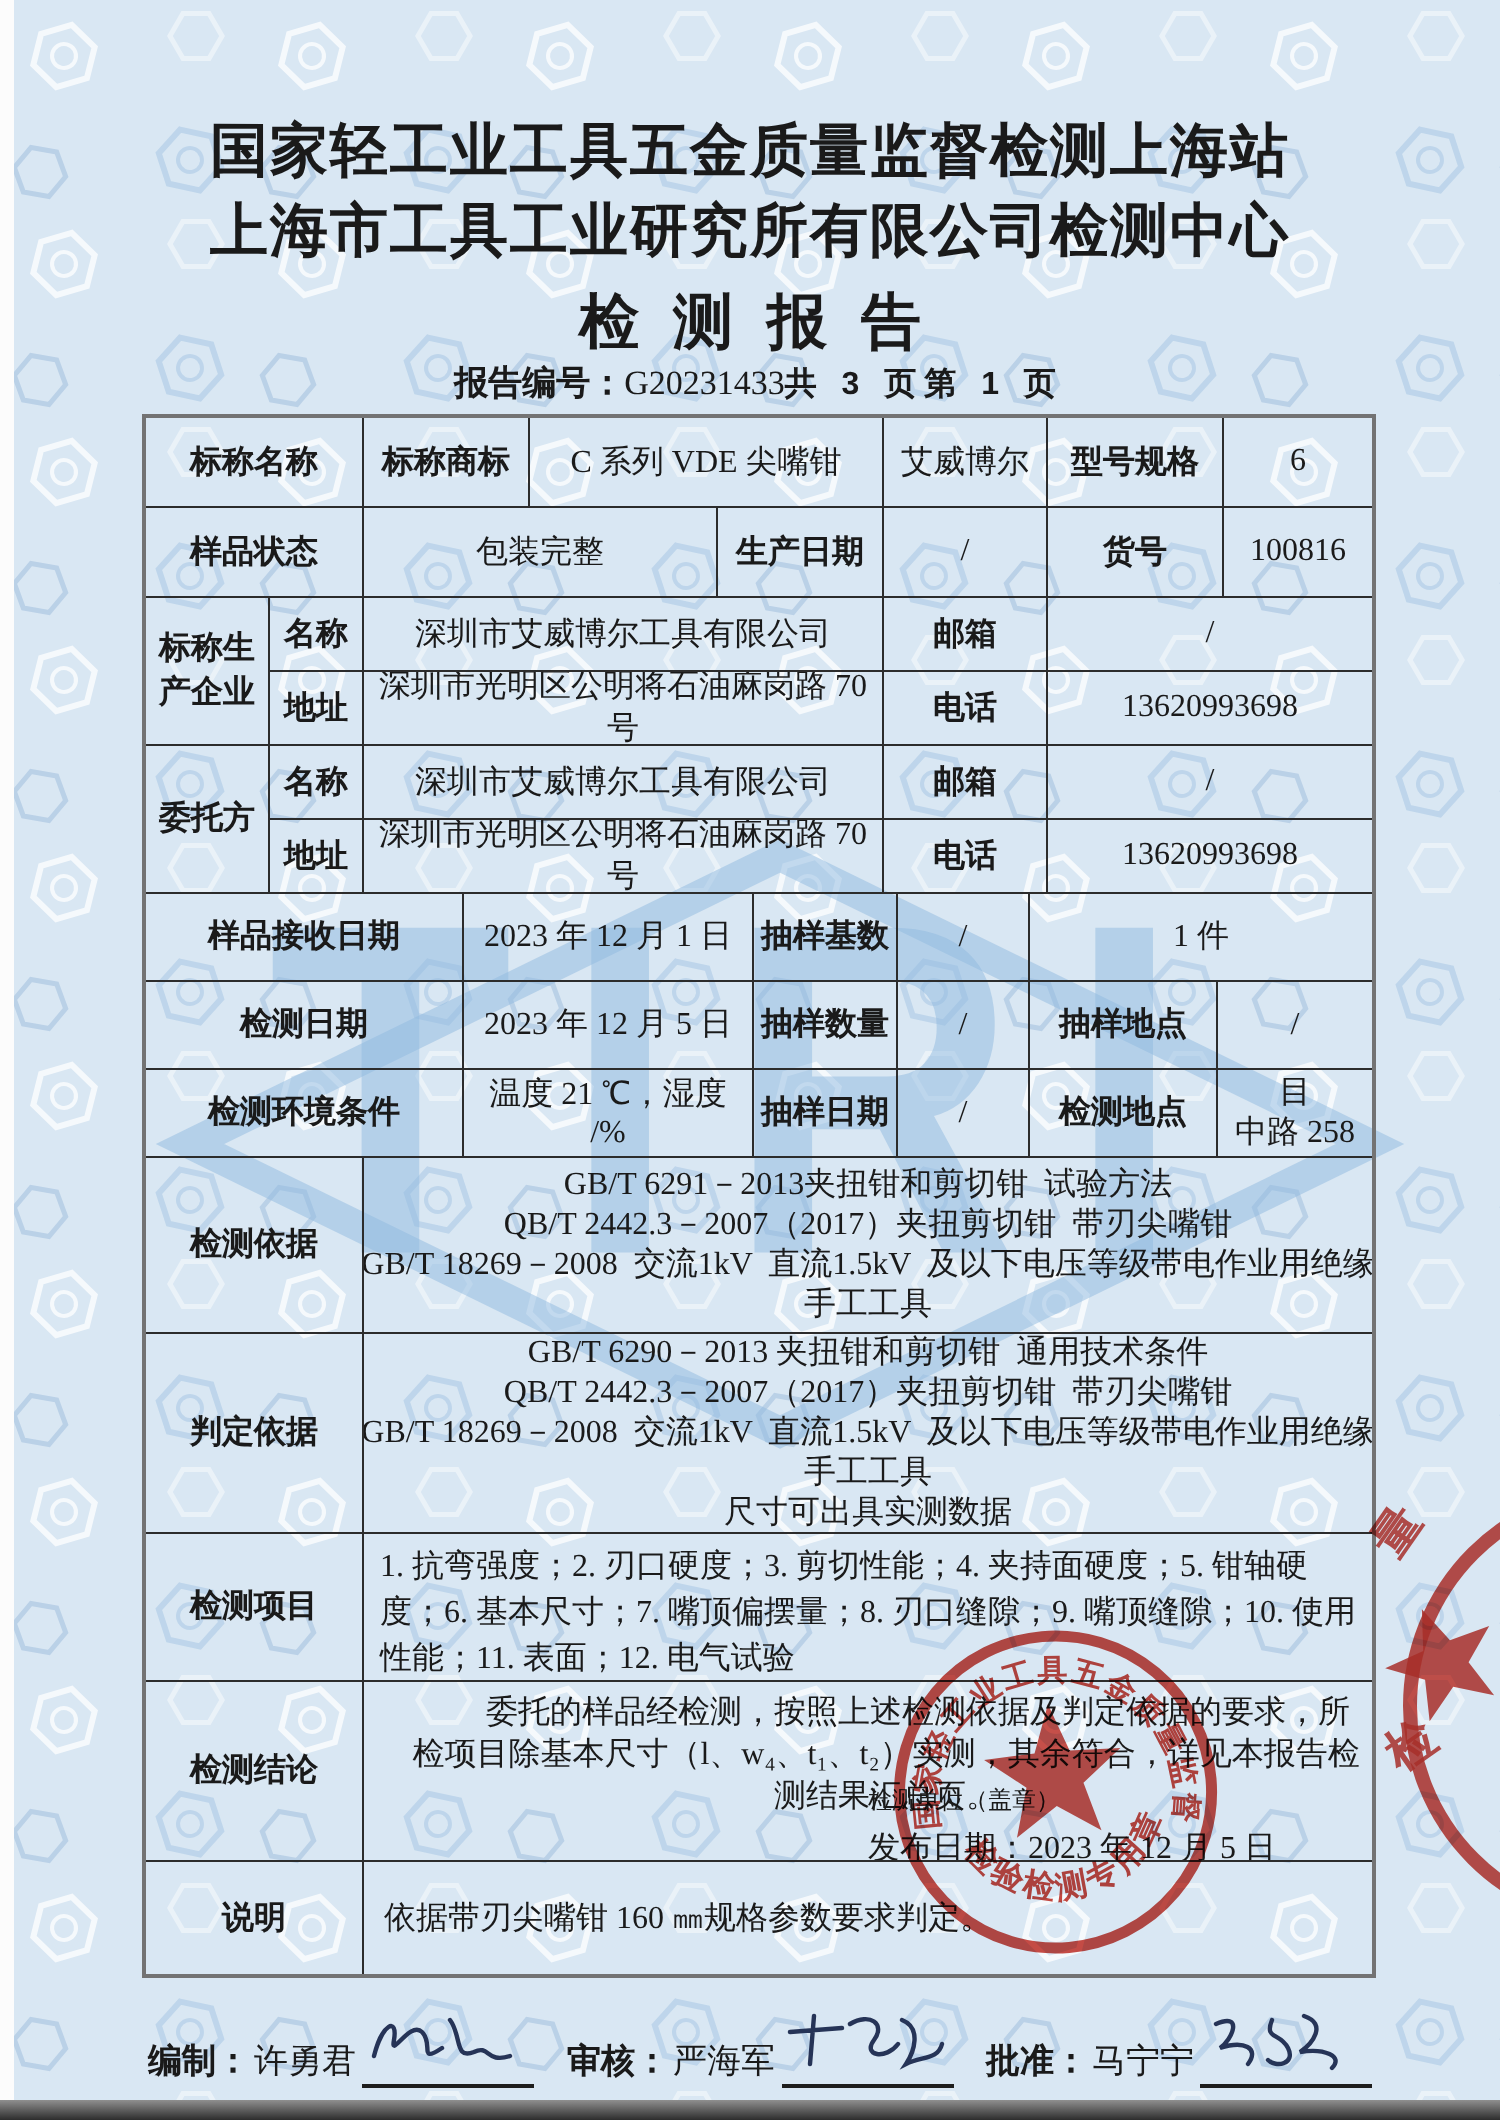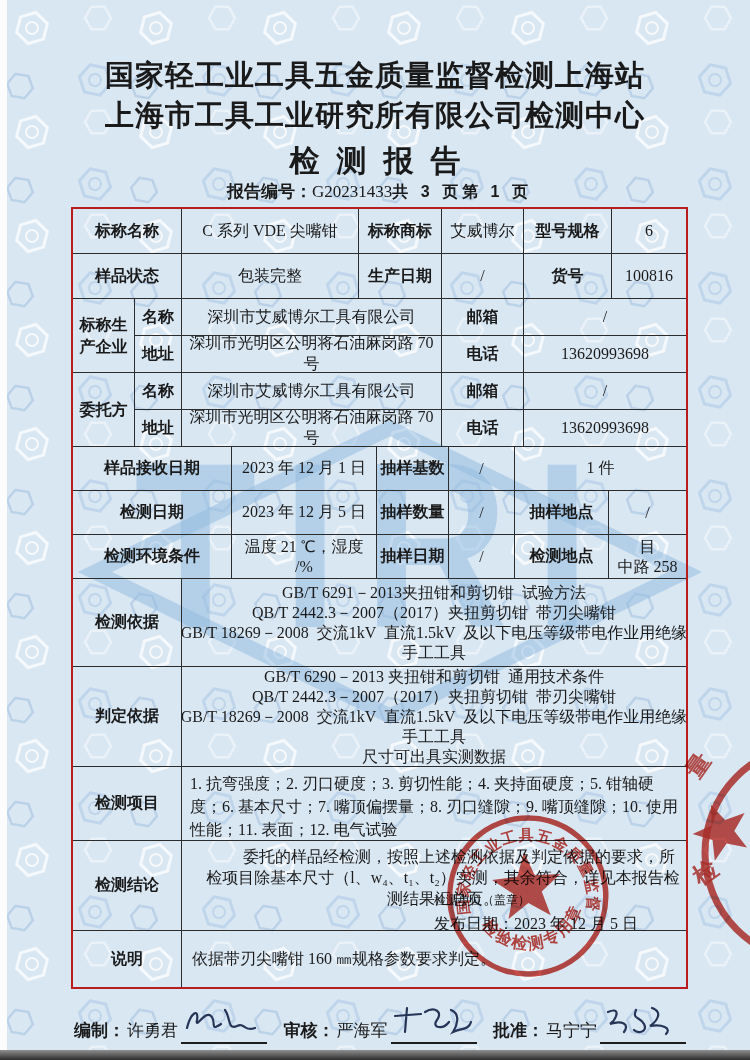--- a/index.html
+++ b/index.html
@@ -22,21 +22,21 @@
   .content { position:absolute; inset:0; z-index:2; }
   .hei { font-family:"Liberation Sans", sans-serif; }
   .b { font-weight:700; }
   .title1 { margin-top:56px; text-align:center; font-size:29px; font-weight:700; letter-spacing:1px; }
   .title2 { text-align:center; font-size:29px; font-weight:700; letter-spacing:1px; }
   .title3 { text-align:center; font-size:30px; font-weight:700; letter-spacing:17px; text-indent:17px; margin-top:5px; }
   .meta { position:absolute; left:71px; top:180px; width:617px; display:flex; justify-content:center; align-items:baseline; font-size:17px; }
   .meta-right { letter-spacing:4px; font-weight:700; font-family:"Liberation Sans",sans-serif; font-size:16px; }
   .meta-left .val { font-size:17px; }
 
-  .tbl { position:absolute; left:71px; top:207px; width:617px; border:2px solid #b91c1c; background:transparent; }
+  .tbl { position:absolute; left:71px; top:207px; width:617px; border:2px solid #737373; background:transparent; }
   .tr { display:flex; }
   .td {
     border-right:1px solid #2c2c2c; border-bottom:1px solid #2c2c2c;
     display:flex; align-items:center; justify-content:center;
     text-align:center; font-size:16px; padding:1px 2px; overflow:hidden;
   }
   .td:last-child { border-right:none; }
   .lab { font-family:"Liberation Sans",sans-serif; font-weight:700; }
   .r45 { height:45px; } .r44 { height:44px; } .r37 { height:37px; }
   
@@ -120,22 +120,22 @@
       <div class="meta-left">
         <span class="hei b">报告编号：</span><span class="val">G20231433</span>
       </div>
       <div class="meta-right">共 3 页第 1 页</div>
     </div>
 
     <div class="tbl">
 
       <div class="tr r45">
         <div class="td lab gA">标称名称</div>
+        <div class="td lab gC">标称商标</div>
         <div class="td gB">C 系列 VDE 尖嘴钳</div>
-        <div class="td lab gC">标称商标</div>
         <div class="td gD">艾威博尔</div>
         <div class="td lab gE">型号规格</div>
         <div class="td gF">6</div>
       </div>
 
       <div class="tr r45">
         <div class="td lab gA">样品状态</div>
         <div class="td gB">包装完整</div>
         <div class="td lab gC">生产日期</div>
         <div class="td gD">/</div>

